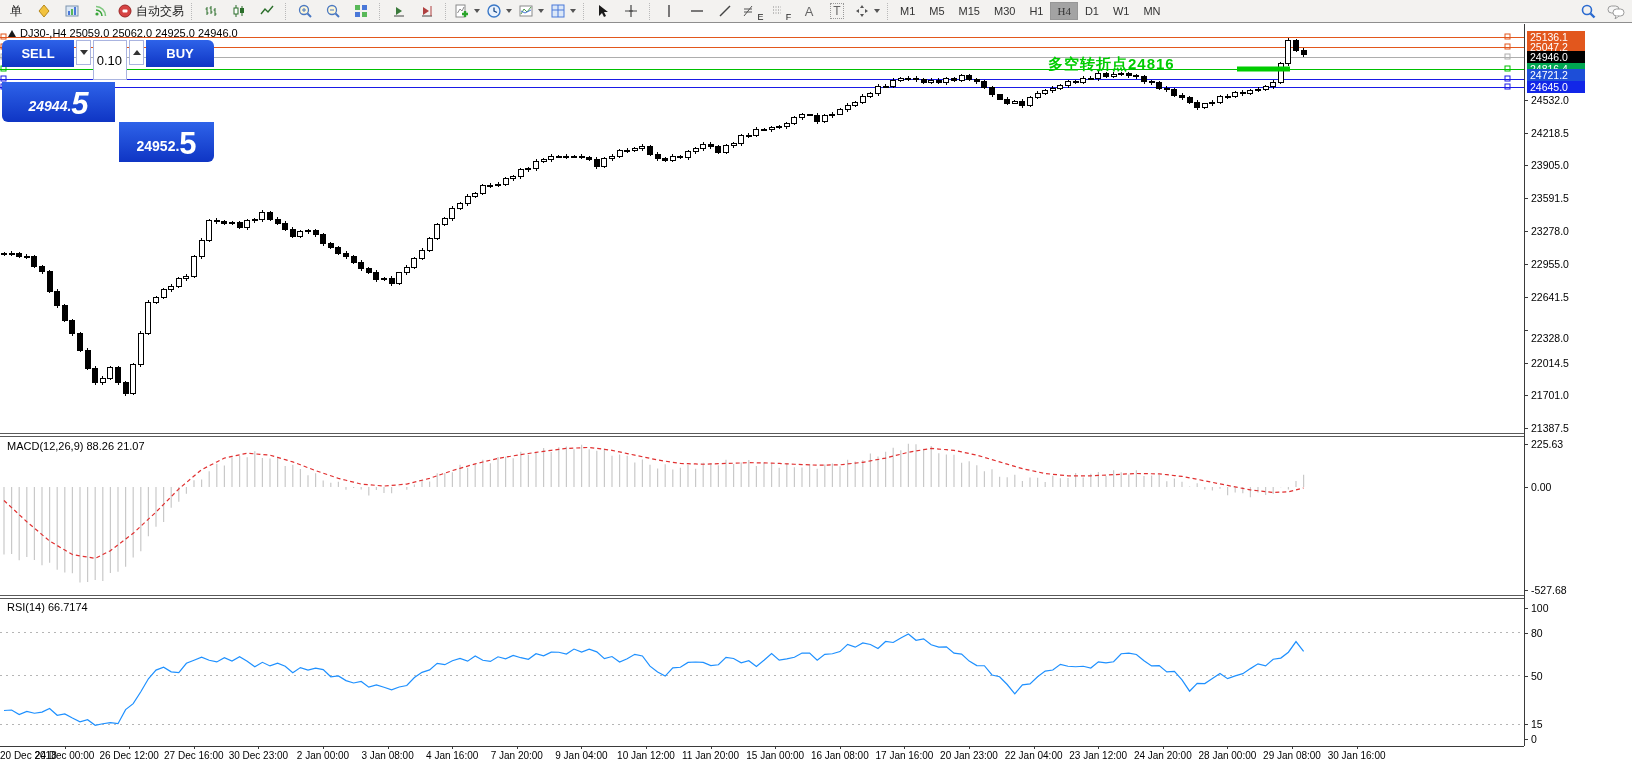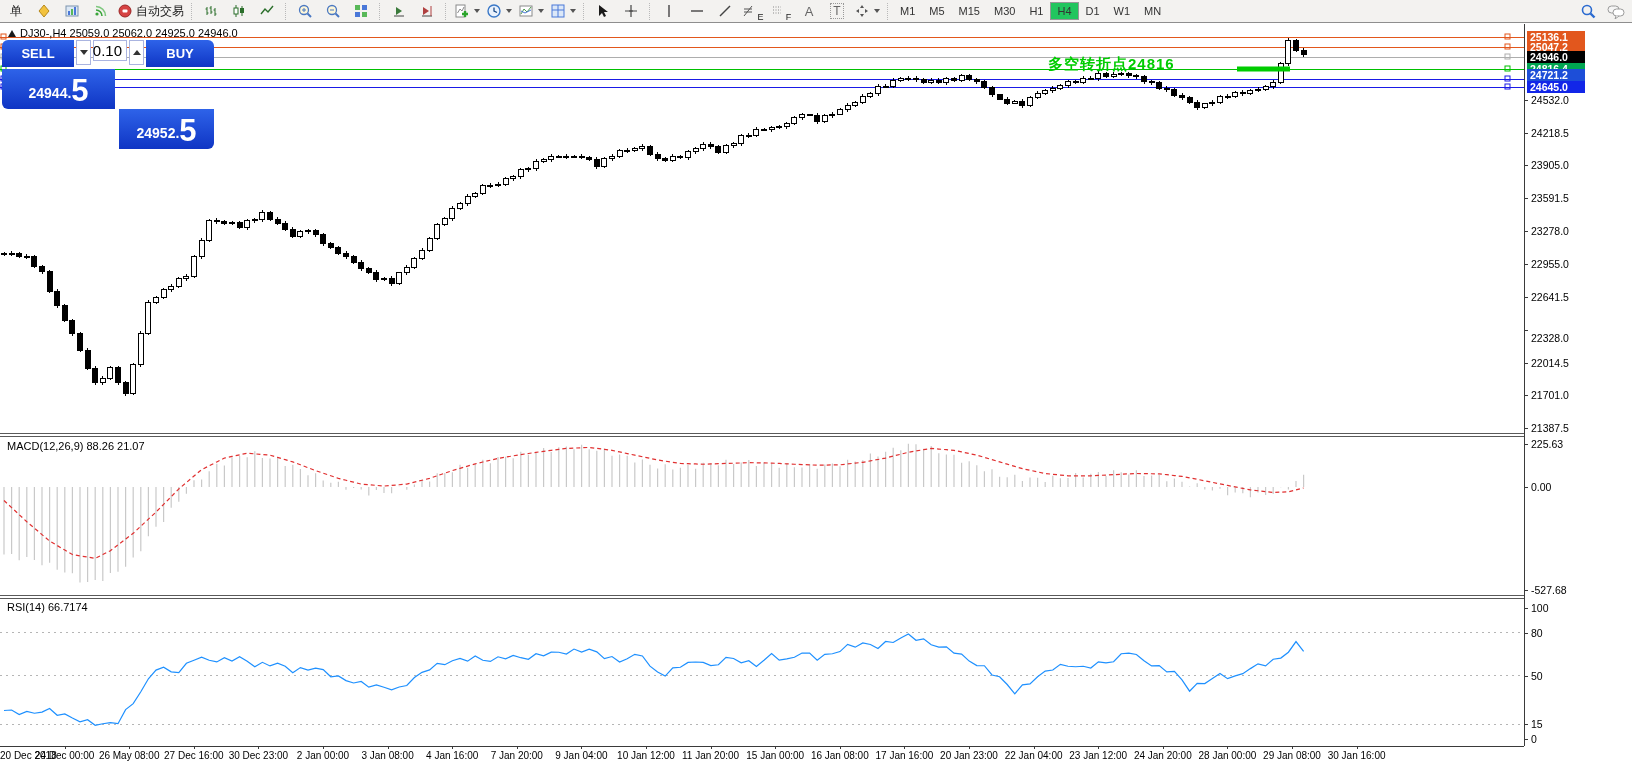--- a/index.html
+++ b/index.html
@@ -8,54 +8,54 @@
   
   #toolbar{position:absolute;left:0;top:0;width:1632px;height:23px;background:#f3f2f0;
            border-bottom:1px solid #8e8e8e;display:flex;align-items:center;padding:0 2px;box-sizing:border-box;}
   .tbtn{height:21px;min-width:22px;display:flex;align-items:center;justify-content:center;
         gap:3px;padding:0 3px;font-size:12px;color:#1a1a1a;cursor:default;flex:0 0 auto;}
   .tbtn svg{display:block;}
   .sep{width:1px;height:17px;border-left:1px dotted #b9b9b9;margin:0 4px;flex:0 0 auto;}
   .caret{width:0;height:0;border-left:3px solid transparent;border-right:3px solid transparent;
          border-top:4px solid #555;margin-left:1px;}
   .tfbtn{font-size:11px;color:#333;padding:3px 7px;flex:0 0 auto;}
-  .tfbtn.active{background:#22c55e;border:1px solid #979797;padding:2px 6px;}
+  .tfbtn.active{background:#a3a3a3;border:1px solid #979797;padding:2px 6px;font-family:Liberation Serif, serif;}
   #tb-right{margin-left:auto;display:flex;align-items:center;}
   
   .panelsvg{position:absolute;left:0;}
   .hsep{position:absolute;left:0;width:1524px;height:2px;border-top:1px solid #5a5a5a;
         border-bottom:1px solid #5a5a5a;background:#fff;box-sizing:content-box;}
   #vaxis-border{position:absolute;left:1524px;top:24px;width:1px;height:722px;background:#3a3a3a;}
   #taxis-line{position:absolute;left:0;top:746px;width:1524px;height:1px;background:#3a3a3a;}
   .pxlabel{position:absolute;left:1527px;min-width:52px;font-size:10.5px;line-height:12px;height:12px;
-           color:#fff;padding:0 3px;white-space:nowrap;font-weight:bold;}
+           color:#fff;padding:0 3px;white-space:nowrap;}
   .ptick{position:absolute;left:1531px;font-size:10.5px;line-height:12px;color:#000;white-space:nowrap;}
   .ptickmark{position:absolute;left:1524px;width:4px;height:1px;background:#3a3a3a;}
   .indlabel{position:absolute;left:7px;font-size:11px;color:#000;white-space:nowrap;}
   #symbol-info{position:absolute;left:8px;top:27px;font-size:11px;color:#000;display:flex;align-items:center;gap:4px;}
   .tri-up{width:0;height:0;border-left:4px solid transparent;border-right:4px solid transparent;border-bottom:7px solid #1a1a1a;}
   .tlabel{position:absolute;top:750px;font-size:10px;color:#000;white-space:nowrap;}
   .ttick{position:absolute;top:746px;width:1px;height:3px;background:#3a3a3a;}
   #annotation{position:absolute;left:1048px;top:55px;font-size:15px;font-weight:bold;letter-spacing:1px;}
   
   #trade-panel{position:absolute;left:2px;top:40px;width:212px;z-index:5;}
   .tp-row{display:flex;gap:2px;}
   .tp-btn{background:linear-gradient(#2e63e9,#0f35c4);color:#fff;font-weight:bold;font-size:13px;
           display:flex;align-items:center;justify-content:center;height:27px;}
   #sell-btn{width:72px;border-radius:6px 0 0 0;}
   #buy-btn{width:72px;border-radius:0 6px 0 0;flex:1;}
   .vol-btn{width:15px;height:25px;background:#fff;border:1px solid #aab4e0;box-sizing:border-box;
            display:flex;align-items:center;justify-content:center;}
   .vol-caret-up{width:0;height:0;border-left:4px solid transparent;border-right:4px solid transparent;border-bottom:5px solid #333;}
   .vol-caret-dn{width:0;height:0;border-left:4px solid transparent;border-right:4px solid transparent;border-top:5px solid #333;}
-  #vol-field{width:34px;height:21px;background:#fff;border:1px solid #aab4e0;box-sizing:border-box;
-             font-size:15px;color:#000;display:flex;align-items:center;justify-content:flex-end;padding-right:4px;}
+  #vol-field{width:34px;height:40px;background:#fff;border:1px solid #aab4e0;box-sizing:border-box;
+             font-size:13px;color:#000;display:flex;align-items:center;justify-content:flex-end;padding-right:4px;}
   .price-box{background:linear-gradient(#2e63e9,#0f35c4);color:#fff;height:37px;margin-top:2px;
              display:flex;align-items:flex-end;justify-content:center;padding-bottom:3px;}
-  #sell-price{width:124px;border-radius:0 0 0 6px;}
+  #sell-price{width:124px;border-radius:0 0 0 6px;font-style:italic;}
   #buy-price{width:104px;border-radius:0 0 6px 0;margin-top:42px;}
   .pmain{font-size:14px;font-weight:bold;line-height:26px;}
   .pdot{font-size:14px;font-weight:bold;line-height:26px;}
   .pfrac{font-size:31px;font-weight:bold;line-height:30px;}
 </style>
 </head>
 <body>
 
 <div id="root">
 
@@ -943,21 +943,21 @@
       <div class="ptick" style="top: 627px;">80</div>
       <div class="ptickmark" style="top: 676px;"></div>
       <div class="ptick" style="top: 670px;">50</div>
       <div class="ptickmark" style="top: 724px;"></div>
       <div class="ptick" style="top: 718px;">15</div>
       <div class="ptickmark" style="top: 739px;"></div>
       <div class="ptick" style="top: 733px;">0</div>
       <div class="tlabel" style="left: 0px;">20 Dec 2018</div>
       <div class="tlabel" style="left: 64.6px; transform: translateX(-50%);">24 Dec 00:00</div>
       <div class="ttick" style="left: 64.6px;"></div>
-      <div class="tlabel" style="left: 129.2px; transform: translateX(-50%);">26 May 08:00</div>
+      <div class="tlabel" style="left: 129.2px; transform: translateX(-50%);">26 Dec 12:00</div>
       <div class="ttick" style="left: 129.2px;"></div>
       <div class="tlabel" style="left: 193.8px; transform: translateX(-50%);">27 Dec 16:00</div>
       <div class="ttick" style="left: 193.8px;"></div>
       <div class="tlabel" style="left: 258.4px; transform: translateX(-50%);">30 Dec 23:00</div>
       <div class="ttick" style="left: 258.4px;"></div>
       <div class="tlabel" style="left: 323px; transform: translateX(-50%);">2 Jan 00:00</div>
       <div class="ttick" style="left: 323px;"></div>
       <div class="tlabel" style="left: 387.6px; transform: translateX(-50%);">3 Jan 08:00</div>
       <div class="ttick" style="left: 387.6px;"></div>
       <div class="tlabel" style="left: 452.2px; transform: translateX(-50%);">4 Jan 16:00</div>

